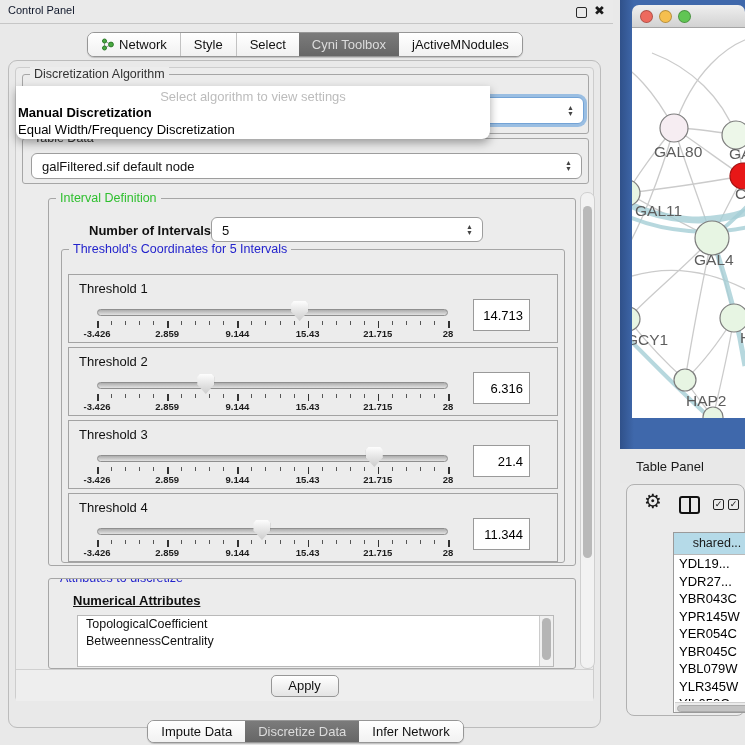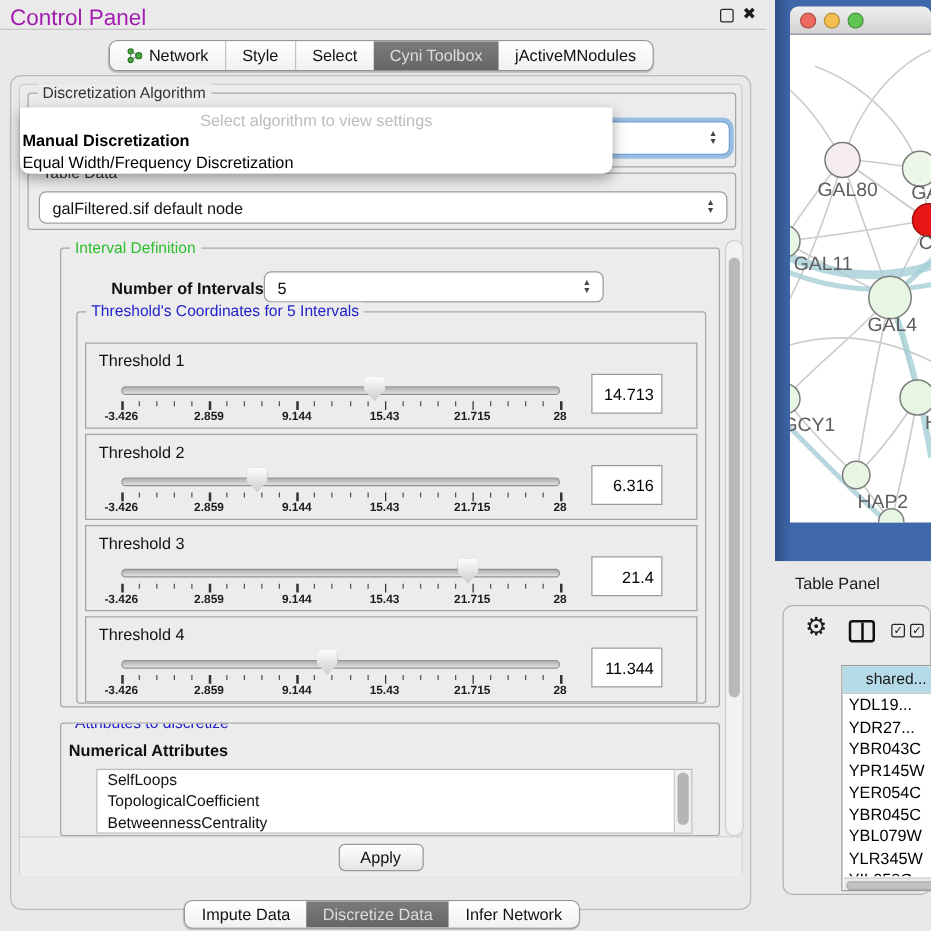--- a/index.html
+++ b/index.html
@@ -1,21 +1,21 @@
 <!DOCTYPE html>
 <html><head>
 <meta charset="utf-8">
 <style>
   html,body{margin:0;padding:0;background:#e9e9e9;}
   *{box-sizing:border-box;font-family:"Liberation Sans","DejaVu Sans",sans-serif;}
   .screen{position:relative;width:745px;height:745px;background:#e9e9e9;overflow:hidden;}
 
   
   .title-bar{position:absolute;left:0;top:0;width:613px;height:24px;background:#eaeaea;border-bottom:1px solid #c6c6c6;}
-  .title-bar .ptitle{position:absolute;left:8px;top:4px;font-size:18px;color:#a21caf;}
+  .title-bar .ptitle{position:absolute;left:8px;top:4px;font-size:11px;color:#0f172a;}
   .float-btn{position:absolute;left:576px;top:7px;width:11px;height:11px;border:1.5px solid #2a2a2a;border-radius:2px;}
   .close-btn{position:absolute;left:594px;top:3px;font-size:13px;font-weight:bold;color:#1a1a1a;}
 
   .segbar{position:absolute;display:flex;justify-content:center;width:610px;}
   .segbar.top{top:32px;left:0;}
   .seg-group{display:inline-flex;border:1px solid #969696;border-radius:7px;overflow:hidden;background:#fff;box-shadow:0 1px 1px rgba(0,0,0,.18);height:25px;}
   .seg{display:flex;align-items:center;gap:5px;padding:0 13px;font-size:13px;color:#111;background:linear-gradient(#ffffff,#f1f1f1);white-space:nowrap;cursor:default;}
   .seg + .seg{border-left:1px solid #c2c2c2;}
   .seg.sel{background:linear-gradient(#7b7b7b,#666666);color:#dcdcdc;border-left:none;}
   .seg.sel + .seg{border-left:none;}
@@ -58,21 +58,21 @@
   .thr-track{position:absolute;left:28px;top:34px;width:351px;height:7px;border:1px solid #8f8f8f;border-radius:4px;background:linear-gradient(#adadad,#e2e2e2);}
   .thr-handle{position:absolute;top:26px;width:17px;height:20px;background:linear-gradient(180deg,#fdfdfd,#cccccc);clip-path:polygon(15% 0,85% 0,100% 15%,100% 52%,50% 100%,0 52%,0 15%);filter:drop-shadow(0 0 1px #777);}
   .ticks{position:absolute;left:28px;top:46px;width:351px;height:9px;}
   .tick{position:absolute;top:0;width:1px;height:4px;background:#555;}
   .tick.major{width:1.5px;height:7px;background:#333;}
   .ticklabs{position:absolute;left:28px;top:53px;width:351px;height:12px;}
   .ticklab{position:absolute;transform:translateX(-50%);font-size:9.5px;font-weight:bold;color:#1c1c1c;white-space:nowrap;}
   .thr-value{position:absolute;left:404px;top:24px;width:57px;height:32px;background:#fff;border:1px solid #9a9a9a;font-size:13px;text-align:right;padding-right:6px;line-height:32px;color:#000;}
 
   .attr-group{left:26px;top:386px;width:528px;height:91px;overflow:hidden;}
-  .attr-head{left:6px;top:14px;}
+  .attr-head{left:24px;top:14px;text-decoration:underline;}
   .attr-list{position:absolute;left:28px;top:36px;width:477px;height:52px;background:#fff;border:1px solid #b9b9b9;overflow:hidden;}
   .attr-item{font-size:12.5px;line-height:17px;padding-left:8px;color:#111;white-space:nowrap;}
   .attr-vscroll{position:absolute;right:0;top:0;width:14px;height:100%;background:#f0f0f0;border-left:1px solid #ccc;}
   .attr-vthumb{position:absolute;left:2px;top:2px;width:9px;height:42px;background:#b5b5b5;border-radius:5px;}
 
   .vscroll{position:absolute;left:564px;top:124px;width:15px;height:477px;background:#f2f2f2;border:1px solid #cfcfcf;border-radius:7px;}
   .vthumb{position:absolute;left:2px;top:13px;width:9px;height:352px;background:#b9b9b9;border-radius:5px;}
 
   .apply-row{position:absolute;left:0;top:601px;width:100%;height:32px;border-top:1px solid #d0d0d0;background:#eeeeee;display:flex;justify-content:center;align-items:center;}
   .apply{width:68px;height:22px;border:1px solid #979797;border-radius:5px;background:linear-gradient(#ffffff,#e4e4e4);font-size:13px;color:#111;}
@@ -351,21 +351,20 @@
                 </div>
               </div>
           </div>
         </div>
 
         <div class="group attr-group">
           <span class="gtitle blue">Attributes to discretize</span>
           <div class="lbl bold attr-head">Numerical Attributes</div>
           <div class="attr-list">
             <div id="attr-items">
-                <div class="attr-item">SelfLoops</div>
                 <div class="attr-item">TopologicalCoefficient</div>
                 <div class="attr-item">BetweennessCentrality</div>
               </div>
             <div class="attr-vscroll">
                 <div class="attr-vthumb"></div>
               </div>
           </div>
         </div>
       </div>
 

